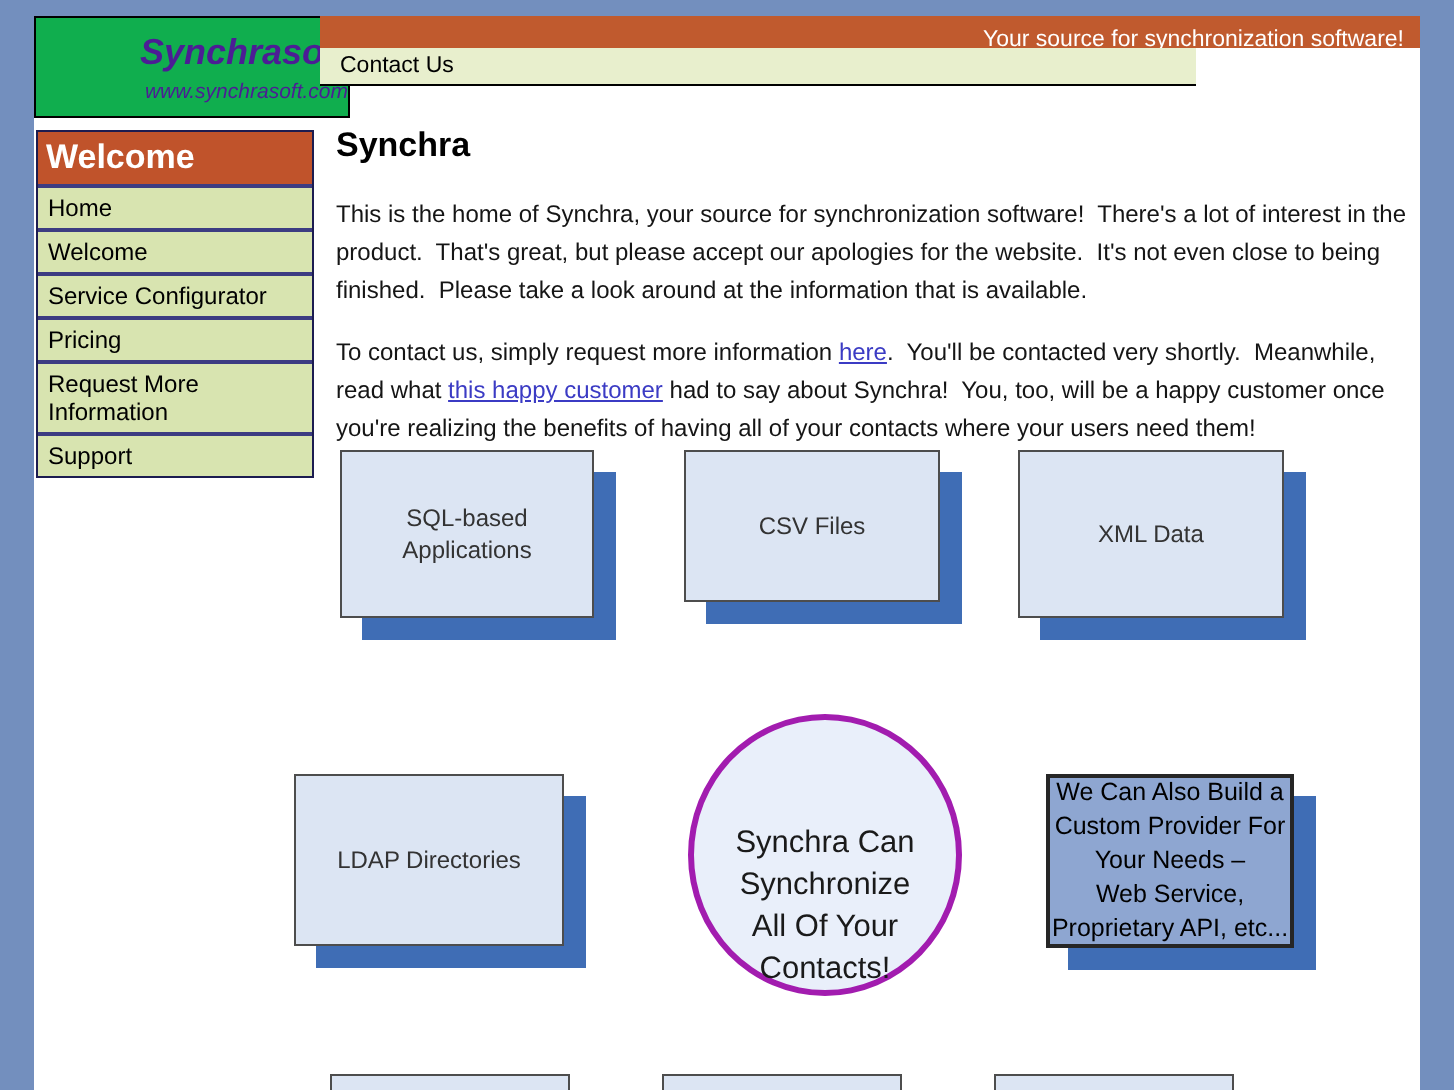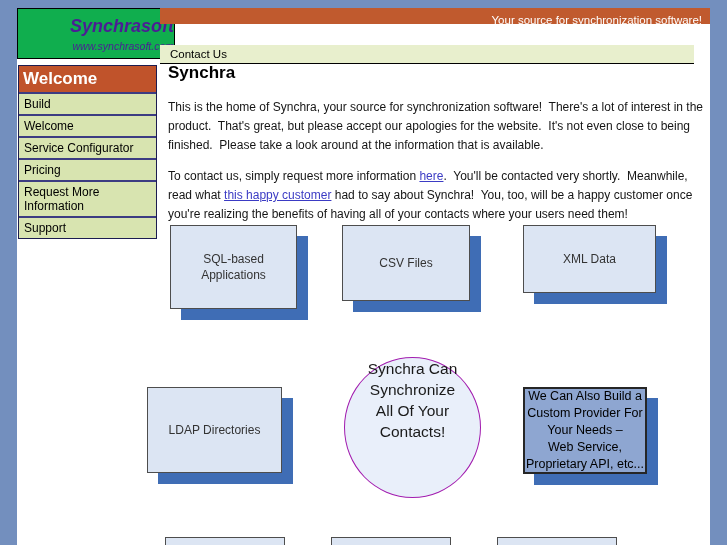--- a/index.html
+++ b/index.html
@@ -17,21 +17,21 @@
   }
   .page{position:absolute;left:17px;top:8px;width:693px;height:537px;background:#fff;overflow:hidden;}
 
   
   .logo{position:absolute;left:0;top:0;width:158px;height:51px;background:var(--logo-green);
         border:1px solid #000;text-align:right;color:#4c1d95;font-style:italic;}
   .logo-title{font-weight:bold;font-size:18px;margin-top:7px;}
   .logo-url{font-size:10.5px;margin-top:3px;}
   .banner{position:absolute;left:143px;top:0;width:550px;height:16px;background:var(--banner-orange);
           color:#fff;font-size:11.5px;text-align:right;padding:6px 8px 0 0;}
-  .topnav{position:absolute;left:143px;top:37px;width:534px;height:19px;background:var(--contact-strip);
+  .topnav{position:absolute;left:143px;top:16px;width:438px;height:19px;background:var(--contact-strip);
           border-bottom:1px solid #000;font-size:11.5px;color:#000;padding:3px 0 0 10px;}
   .topnav a{color:#000;text-decoration:none;cursor:pointer;}
 
   
   .sidebar{position:absolute;left:1px;top:57px;width:139px;border:1px solid #1C1C50;}
   .side-header{background:var(--active-nav-orange);color:#fff;font-weight:bold;font-size:17px;
                padding:3px 4px 3px 4px;border-bottom:2px solid var(--sidebar-border);cursor:pointer;}
   .side-item{display:block;background:var(--sidebar-green);color:#000;font-size:12px;
              padding:3px 5px 3px 5px;border-bottom:2px solid var(--sidebar-border);
              text-decoration:none;cursor:pointer;}
@@ -44,31 +44,31 @@
   a.inline{color:var(--link-blue);text-decoration:underline;cursor:pointer;}
 
   
   .dbox{position:absolute;background:var(--box-fill);border:1px solid #4D4D4D;
         box-shadow:11px 11px 0 var(--box-shadow-blue);
         display:flex;align-items:center;justify-content:center;text-align:center;
         font-size:12px;color:#333;}
   .dbox span{white-space:pre-line;line-height:16px;}
   .b-sql {left:153px;top:217px;width:127px;height:84px;}
   .b-csv {left:325px;top:217px;width:128px;height:76px;}
-  .b-xml {left:506px;top:217px;width:133px;height:68px;}
+  .b-xml {left:492px;top:217px;width:133px;height:84px;}
   .b-ldap{left:130px;top:379px;width:135px;height:86px;}
   .b-custom{left:506px;top:379px;width:124px;height:87px;background:var(--custom-box-fill);
             border:2px solid #262626;color:#000;font-size:12.5px;}
   .b-custom span{line-height:17px;}
   .b-p1{left:148px;top:529px;width:120px;height:40px;box-shadow:none;}
   .b-p2{left:314px;top:529px;width:120px;height:40px;box-shadow:none;}
   .b-p3{left:480px;top:529px;width:120px;height:40px;box-shadow:none;}
   .circle{position:absolute;left:327px;top:349px;width:137px;height:141px;border-radius:50%;
-          background:var(--circle-fill);border:1px solid #a21caf;
-          display:flex;align-items:flex-start;justify-content:center;text-align:center;
+          background:var(--circle-fill);border:3px solid #a21caf;
+          display:flex;align-items:flex-end;justify-content:center;text-align:center;
           font-size:15.5px;color:#1A1A1A;}
   .circle span{white-space:pre-line;line-height:21px;}
 </style>
 </head>
 <body>
 
 <div class="page">
 
   <div class="logo">
     <div class="logo-title">Synchrasoft</div>
@@ -76,21 +76,21 @@
   </div>
   <div class="banner">
     <span>Your source for synchronization software!</span>
   </div>
   <div class="topnav">
     <a>Contact Us</a>
   </div>
 
   <nav class="sidebar">
     <div class="side-header">Welcome</div>
-    <a class="side-item">Build</a>
+    <a class="side-item">Home</a>
     <a class="side-item">Welcome</a>
     <a class="side-item">Service Configurator</a>
     <a class="side-item">Pricing</a>
     <a class="side-item">Request More Information</a>
     <a class="side-item">Support</a>
   </nav>
 
   <main class="content">
     <h1>Synchra</h1>
     <p><span>This is the home of Synchra, your source for synchronization software!  There's a lot of interest in the product.  That's great, but please accept our apologies for the website.  It's not even close to being finished.  Please take a look around at the information that is available.</span></p>

